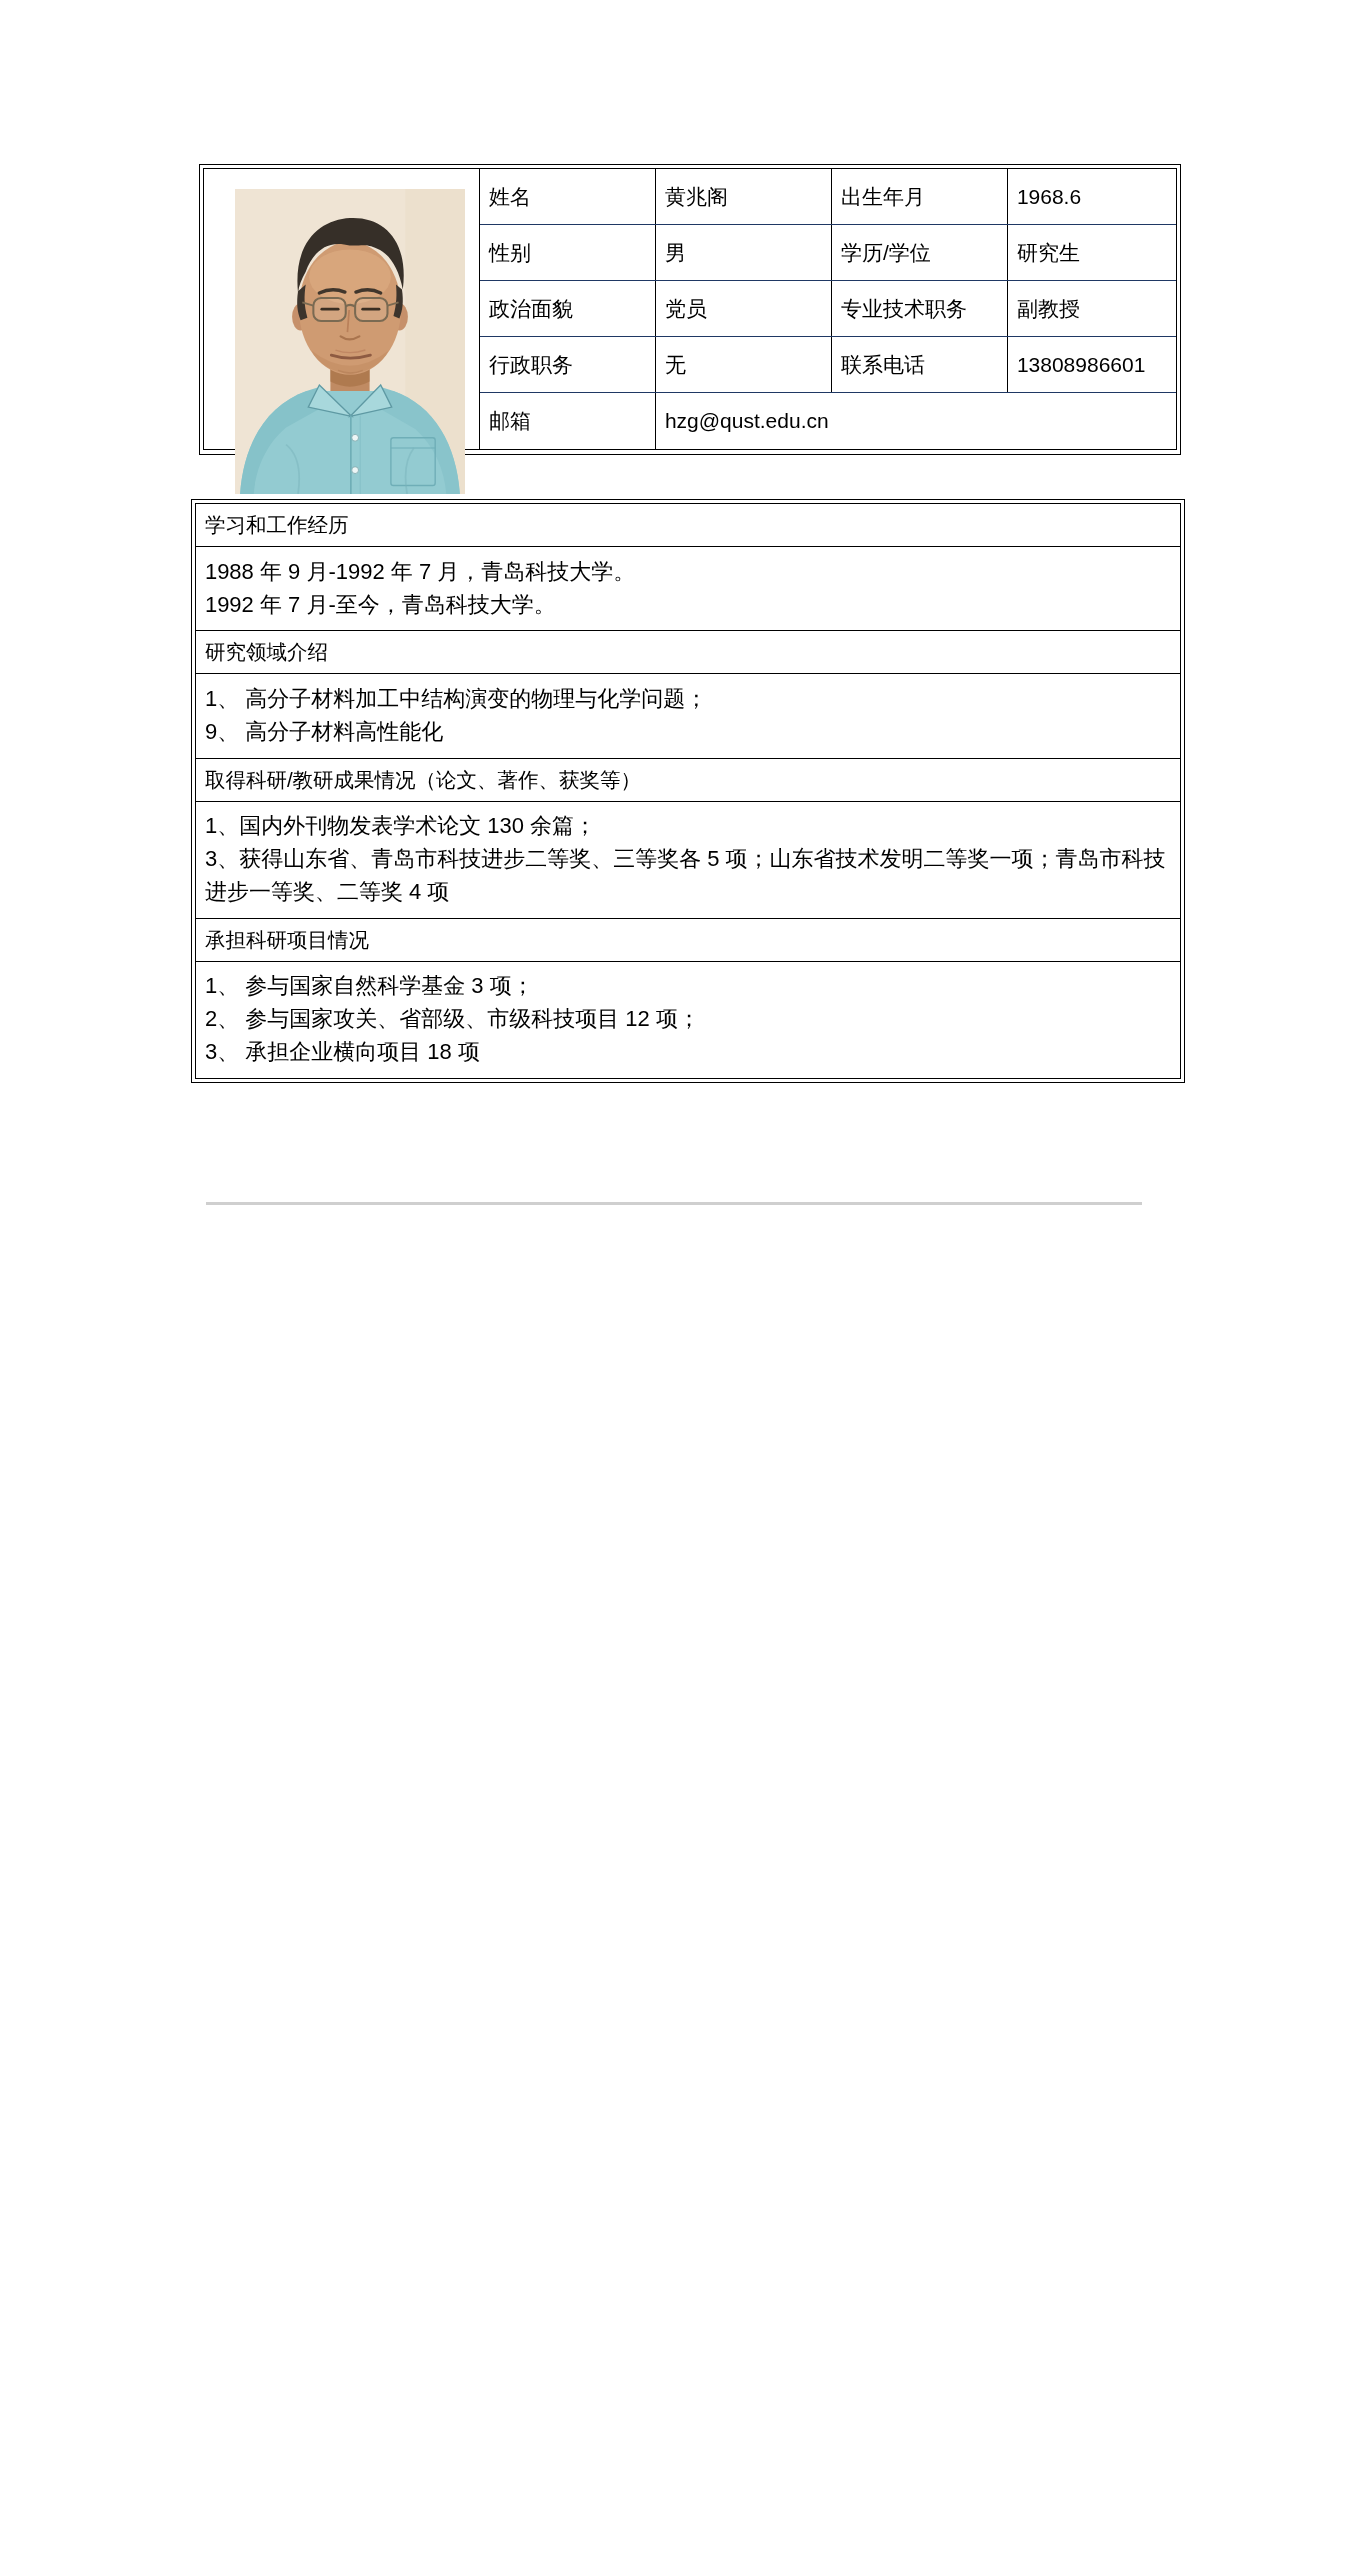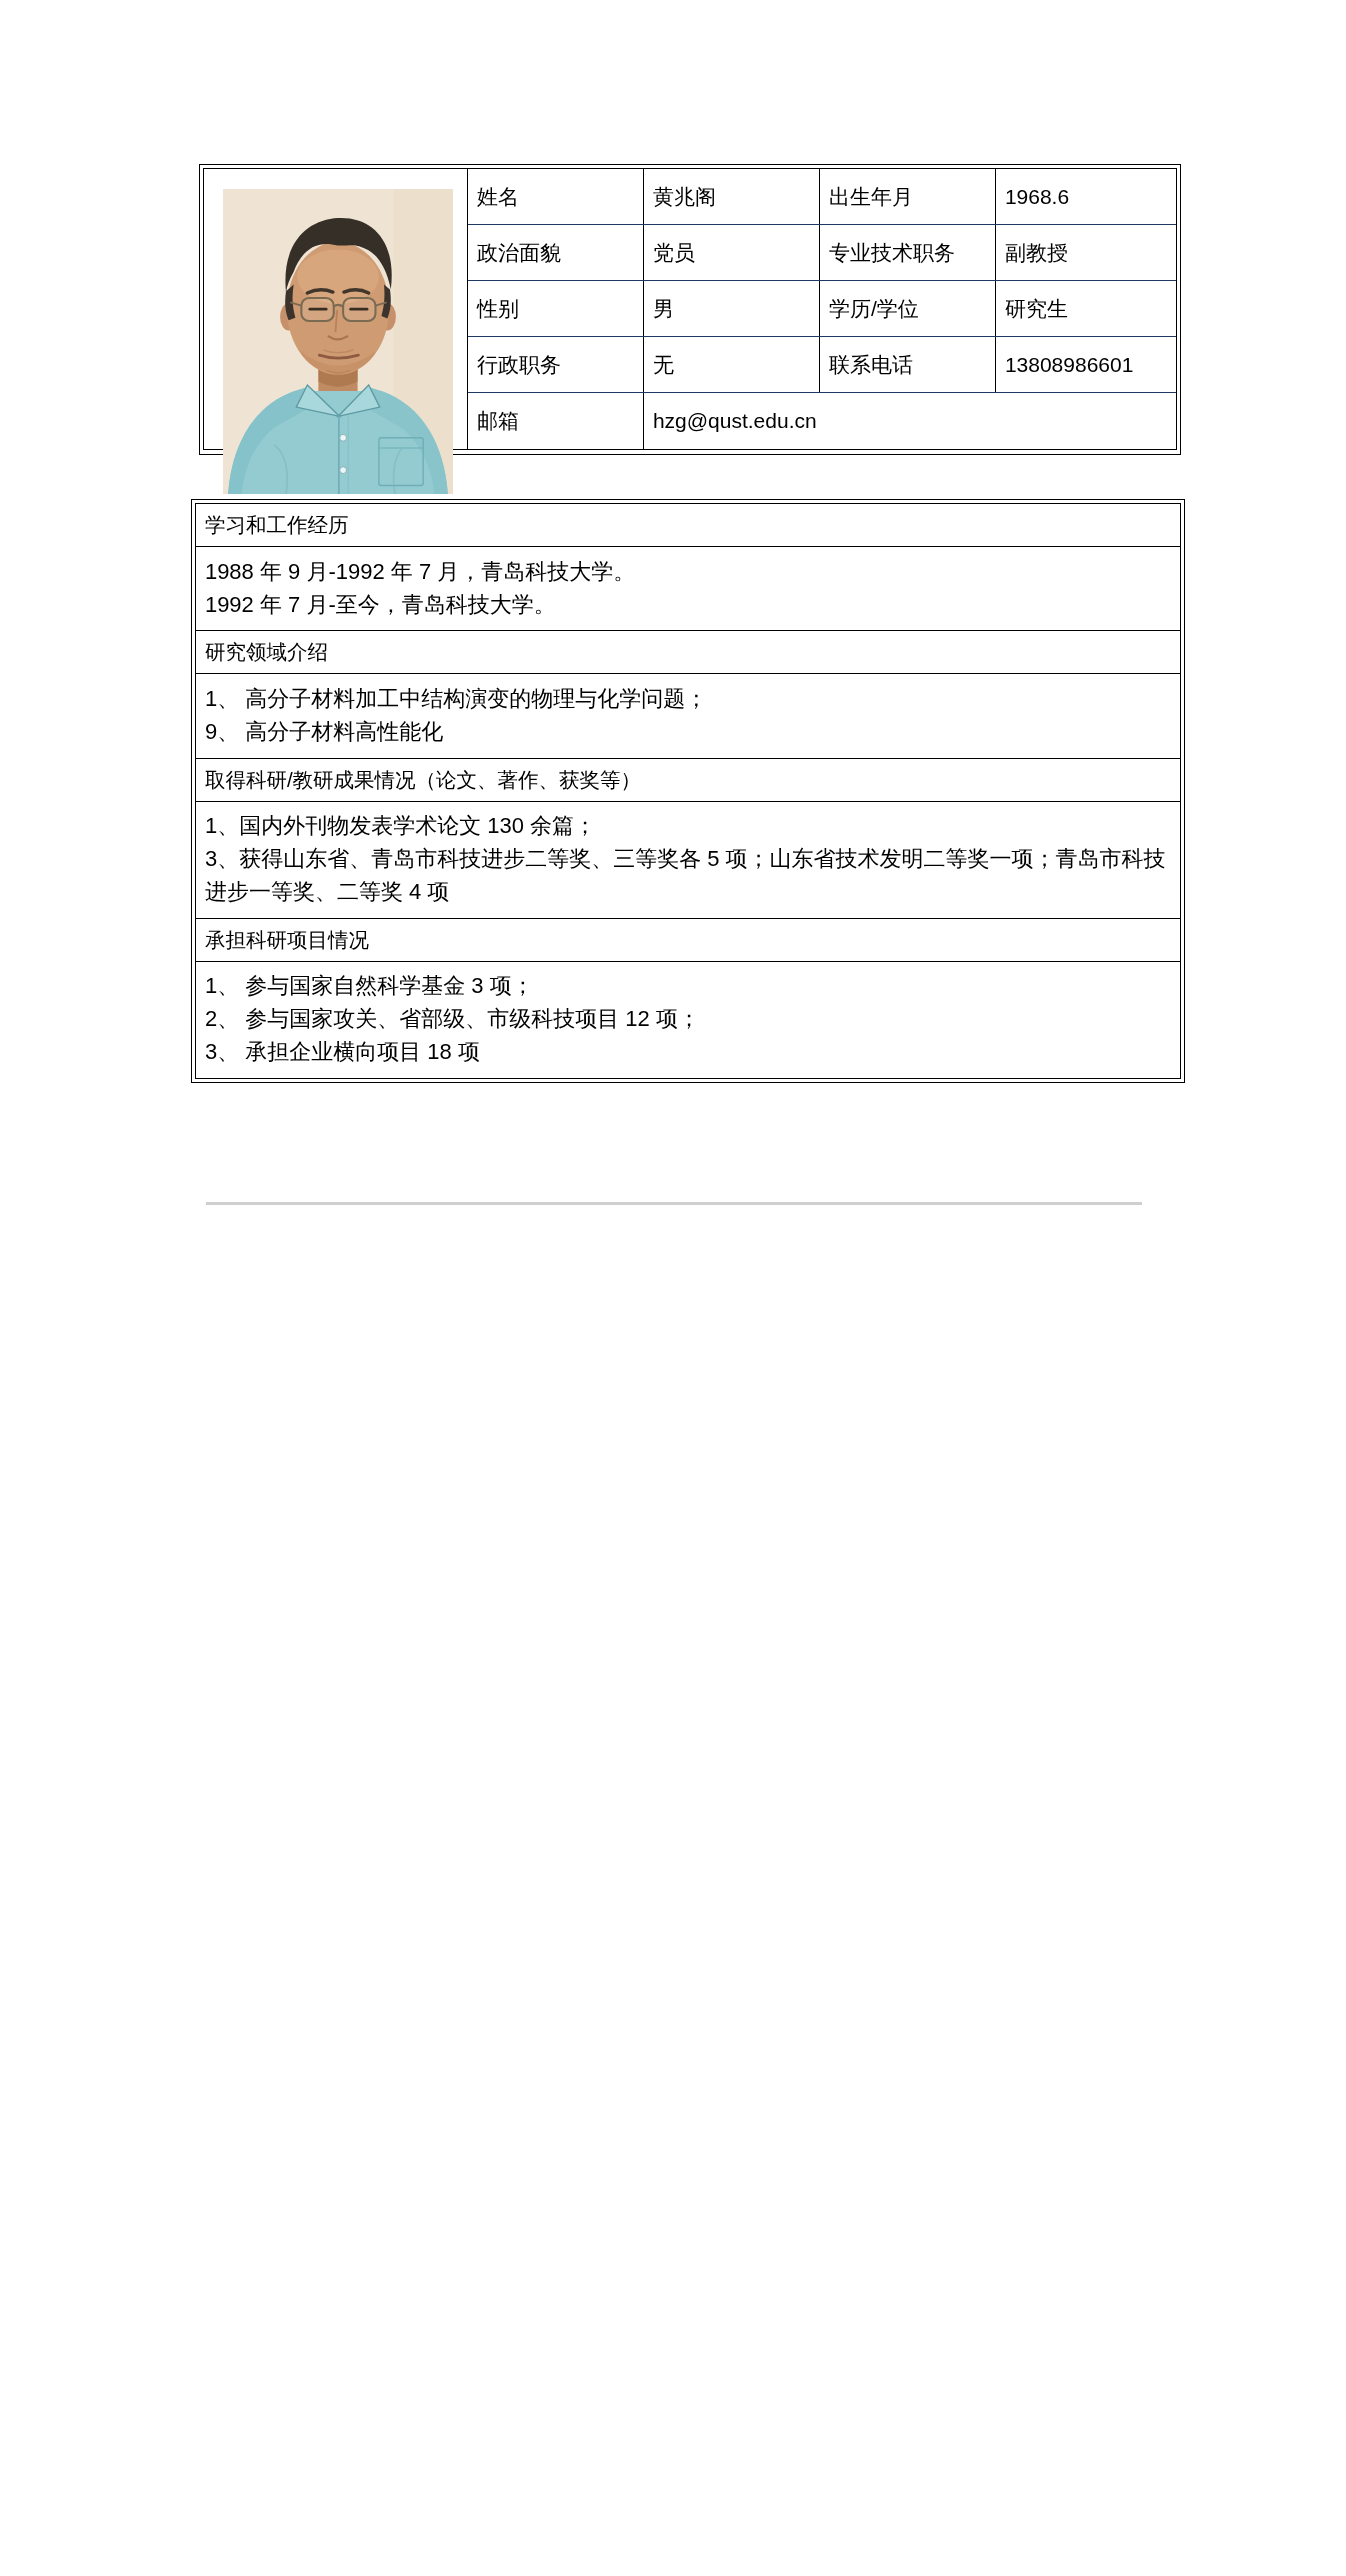--- a/index.html
+++ b/index.html
@@ -8,21 +8,21 @@
     width:1346px; height:2576px; position:relative;
     font-family:"Liberation Sans","DejaVu Sans",sans-serif;
     color:#000;
   }
 
   
   .t1-wrap {
     position:absolute; left:199px; top:164px; width:982px;
     border:1.7px solid #000; padding:3.4px; background:#fff;
   }
-  .t1-inner { border:0.9px solid #000; display:flex; }
+  .t1-inner { border:0.9px solid #000; display:flex;padding-left:12px; }
   .photo-cell { width:264px; border-right:0.9px solid #000; position:relative; }
   .photo-cell svg { position:absolute; left:19px; top:19.6px; }
   .t1-grid { flex:1; display:flex; flex-direction:column; }
   .t1-row { height:56px; display:flex; border-bottom:1.7px solid #1F3864; }
   .t1-row:last-child { border-bottom:none; }
   .t1-cell { display:flex; align-items:center; padding-left:8.5px; font-size:21px; overflow:hidden; white-space:nowrap; }
   .t1-label  { width:176px; border-right:0.9px solid #000; }
   .t1-value  { width:176px; border-right:0.9px solid #000; }
   .t1-label2 { width:176px; border-right:0.9px solid #000; }
   .t1-value2 { flex:1; }
@@ -121,30 +121,30 @@
     </div>
 
     <div class="t1-grid">
       <div class="t1-row">
         <div class="t1-cell t1-label">姓名</div>
         <div class="t1-cell t1-value">黄兆阁</div>
         <div class="t1-cell t1-label2">出生年月</div>
         <div class="t1-cell t1-value2">1968.6</div>
       </div>
       <div class="t1-row">
+        <div class="t1-cell t1-label">性别</div>
+        <div class="t1-cell t1-value">男</div>
+        <div class="t1-cell t1-label2">学历/学位</div>
+        <div class="t1-cell t1-value2">研究生</div>
+      </div>
+      <div class="t1-row">
         <div class="t1-cell t1-label">政治面貌</div>
         <div class="t1-cell t1-value">党员</div>
         <div class="t1-cell t1-label2">专业技术职务</div>
         <div class="t1-cell t1-value2">副教授</div>
-      </div>
-      <div class="t1-row">
-        <div class="t1-cell t1-label">性别</div>
-        <div class="t1-cell t1-value">男</div>
-        <div class="t1-cell t1-label2">学历/学位</div>
-        <div class="t1-cell t1-value2">研究生</div>
       </div>
       <div class="t1-row">
         <div class="t1-cell t1-label">行政职务</div>
         <div class="t1-cell t1-value">无</div>
         <div class="t1-cell t1-label2">联系电话</div>
         <div class="t1-cell t1-value2">13808986601</div>
       </div>
       <div class="t1-row">
         <div class="t1-cell t1-label">邮箱</div>
         <div class="t1-cell t1-span">hzg@qust.edu.cn</div>

